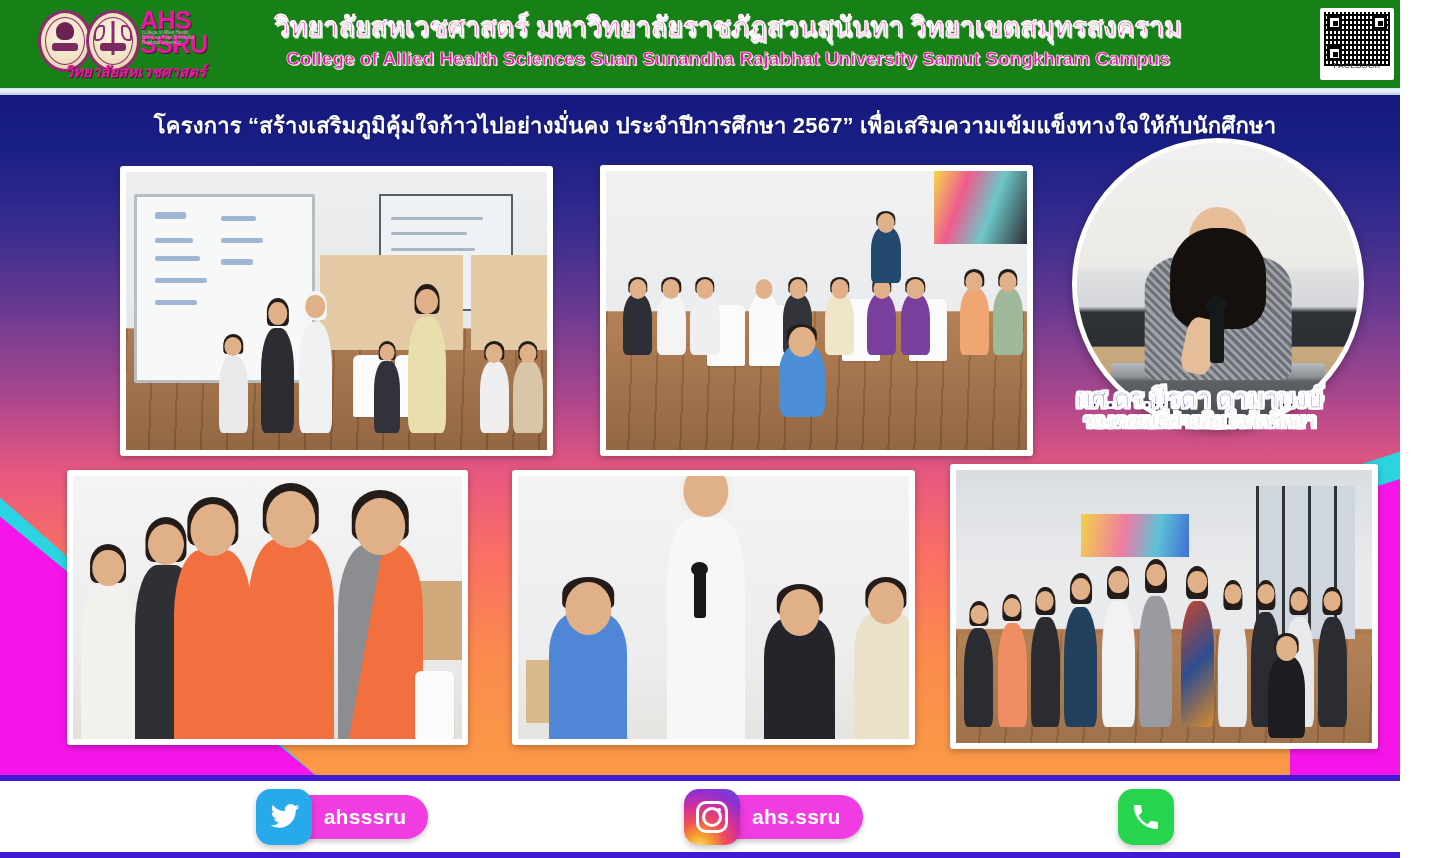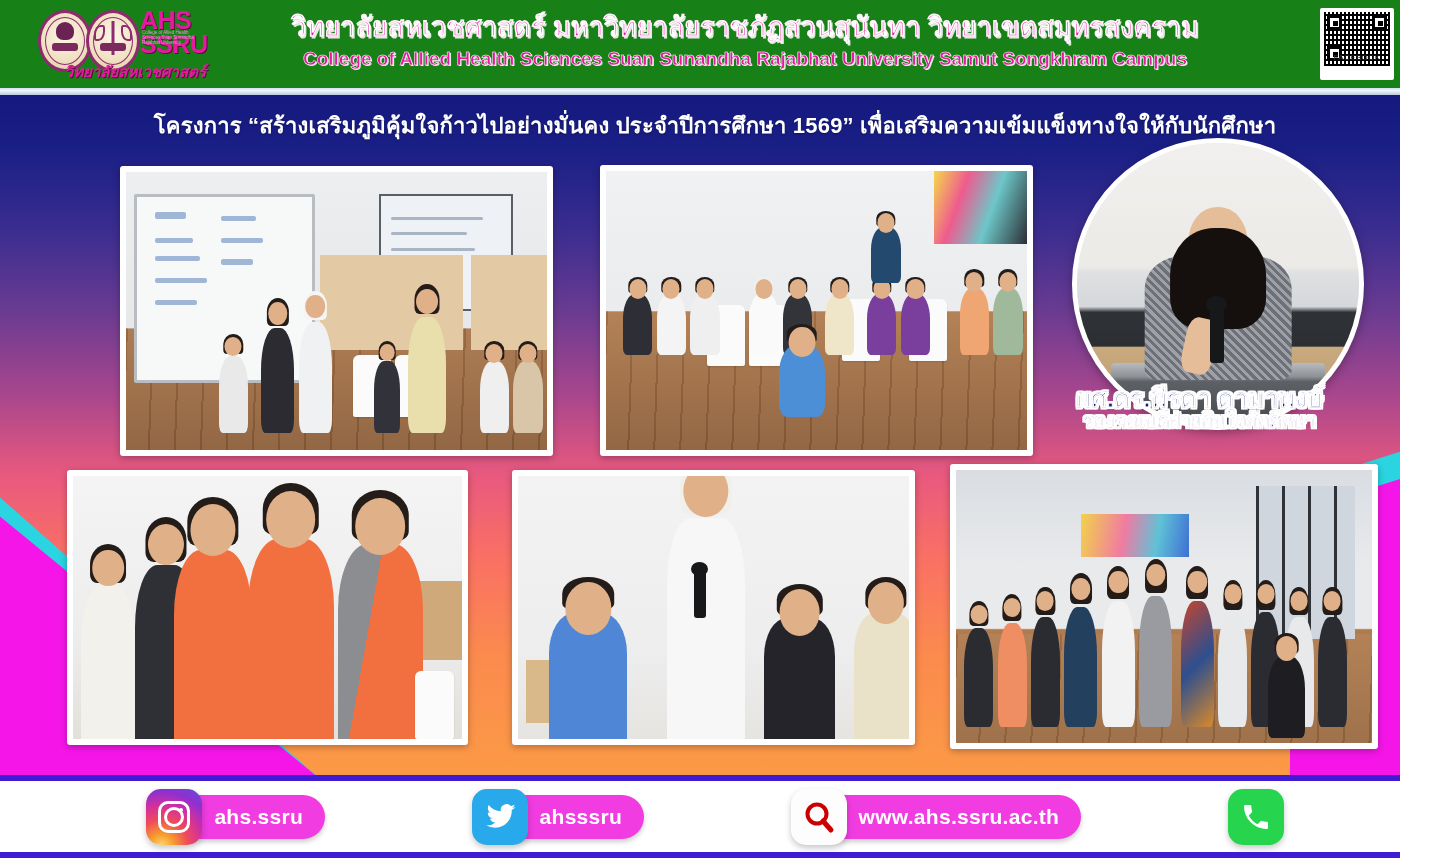--- a/index.html
+++ b/index.html
@@ -82,21 +82,21 @@
     color: #d9a0c6; font-size: 4.5px; line-height: 5px; width: 62px;
   }
   .logo-thai {
     position: absolute; left: 2px; bottom: 2px;
     width: 168px; text-align: right;
     color: #e61aa0; font-weight: bold; font-size: 15px;
     font-style: italic;
     text-shadow: 1px 1px 0 #5c0b3c;
   }
   .header-titles {
-    position: absolute; left: 215px; top: 8px; width: 1060px;
+    position: absolute; left: 198px; top: 8px; width: 1060px;
     text-align: center;
   }
   .th-title {
     color: #e61aa0;
     font-size: 27px; font-weight: bold; line-height: 38px;
     -webkit-text-stroke: 0.6px #ffffff;
     text-shadow: 1.5px 1.5px 0 rgba(255,255,255,.85);
     white-space: nowrap;
   }
   .en-title {
@@ -120,21 +120,21 @@
       repeating-linear-gradient(90deg, #000 0 2px, #fff 2px 4px),
       repeating-linear-gradient(0deg, #000 0 2px, transparent 2px 5px);
     background-blend-mode: multiply;
   }
   .qr-eye { position: absolute; width: 15px; height: 15px; background:#fff; border:3px solid #000; }
   .qr-eye i { position:absolute; left:3px; top:3px; width:5px; height:5px; background:#000; }
   .qr-eye.tl { left: 5px; top: 5px; }
   .qr-eye.tr { right: 5px; top: 5px; }
   .qr-eye.bl { left: 5px; top: 36px; }
   .qr-label {
-    position: absolute; left: 0; bottom: 16px; width: 100%;
+    position: absolute; left: 0; bottom: 8px; width: 100%;
     text-align: center; font-size: 8px; color: #333;
     letter-spacing: .4px;
   }
 
   
   .body-bg {
     position: absolute; left: 0; top: 95px;
     width: 1430px; height: 680px;
     background: linear-gradient(180deg,
       #15197e 0%,
@@ -437,21 +437,21 @@
   </div>
   <div class="header-rule"></div>
 
   <div class="body-bg">
     <div class="tri-left-cyan"></div>
     <div class="tri-left-magenta"></div>
     <div class="tri-right-cyan"></div>
     <div class="tri-right-magenta"></div>
   </div>
 
-  <div class="project-title">โครงการ “สร้างเสริมภูมิคุ้มใจก้าวไปอย่างมั่นคง ประจำปีการศึกษา 1569” เพื่อเสริมความเข้มแข็งทางใจให้กับนักศึกษา</div>
+  <div class="project-title">โครงการ “สร้างเสริมภูมิคุ้มใจก้าวไปอย่างมั่นคง ประจำปีการศึกษา 2567” เพื่อเสริมความเข้มแข็งทางใจให้กับนักศึกษา</div>
 
   <div class="photo p1">
     <div class="inner">
       <div class="room"></div>
       <div class="floor-lines"></div>
       <div class="whiteboard">
         <div class="wb-scribble" style="left:10%;top:8%;width:18%;height:4%"></div>
         <div class="wb-scribble" style="left:10%;top:22%;width:22%;height:3%"></div>
         <div class="wb-scribble" style="left:10%;top:32%;width:26%;height:3%"></div>
         <div class="wb-scribble" style="left:10%;top:44%;width:30%;height:3%"></div>
@@ -684,47 +684,38 @@
       <div class="person" style="left:75%;bottom:2%;width:9%;height:30%;background:#1d1d22;border-radius:40% 40% 10% 10%;">
           <div class="hair"></div>
           <div class="head"></div>
         </div>
     </div>
   </div>
 
   <div class="footer">
 
     <div class="social">
+      <div class="badge twitter">
+        <svg width="34" height="34" viewBox="0 0 24 24" aria-hidden="true">
+          <path fill="#fff" d="M23 4.9a8.3 8.3 0 0 1-2.4.7 4.2 4.2 0 0 0 1.8-2.3 8.4 8.4 0 0 1-2.6 1A4.2 4.2 0 0 0 12.6 8a11.9 11.9 0 0 1-8.6-4.4 4.2 4.2 0 0 0 1.3 5.6A4.1 4.1 0 0 1 3.4 8.7v.1a4.2 4.2 0 0 0 3.4 4.1 4.3 4.3 0 0 1-1.9.1 4.2 4.2 0 0 0 3.9 2.9A8.4 8.4 0 0 1 2 17.7a11.9 11.9 0 0 0 6.4 1.9c7.7 0 11.9-6.4 11.9-11.9v-.6A8.4 8.4 0 0 0 23 4.9z"></path>
+        </svg>
+      </div>
+      <div class="pill">ahsssru</div>
+    </div>
+
+    <div class="social">
       <div class="badge instagram">
         <div class="ig-square">
             <span class="ig-dot"></span>
           </div>
       </div>
       <div class="pill">ahs.ssru</div>
     </div>
 
-    <div class="social">
-      <div class="badge twitter">
-        <svg width="34" height="34" viewBox="0 0 24 24" aria-hidden="true">
-          <path fill="#fff" d="M23 4.9a8.3 8.3 0 0 1-2.4.7 4.2 4.2 0 0 0 1.8-2.3 8.4 8.4 0 0 1-2.6 1A4.2 4.2 0 0 0 12.6 8a11.9 11.9 0 0 1-8.6-4.4 4.2 4.2 0 0 0 1.3 5.6A4.1 4.1 0 0 1 3.4 8.7v.1a4.2 4.2 0 0 0 3.4 4.1 4.3 4.3 0 0 1-1.9.1 4.2 4.2 0 0 0 3.9 2.9A8.4 8.4 0 0 1 2 17.7a11.9 11.9 0 0 0 6.4 1.9c7.7 0 11.9-6.4 11.9-11.9v-.6A8.4 8.4 0 0 0 23 4.9z"></path>
-        </svg>
-      </div>
-      <div class="pill">ahsssru</div>
-    </div>
-
-
-    <div class="social">
-      <div class="badge search">
-        <svg width="36" height="36" viewBox="0 0 36 36" aria-hidden="true">
-          <circle cx="16" cy="15" r="9.5" fill="none" stroke="#cc0000" stroke-width="4"></circle>
-          <line x1="22" y1="22" x2="30" y2="31" stroke="#cc0000" stroke-width="5" stroke-linecap="round"></line>
-        </svg>
-      </div>
-      <div class="pill">www.ahs.ssru.ac.th</div>
-    </div>
+
 
     <div class="social">
       <div class="badge phone">
         <svg width="32" height="32" viewBox="0 0 24 24" aria-hidden="true">
           <path fill="#fff" d="M6.6 10.8a15.1 15.1 0 0 0 6.6 6.6l2.2-2.2a1 1 0 0 1 1-.25 11.4 11.4 0 0 0 3.6.58 1 1 0 0 1 1 1V20a1 1 0 0 1-1 1A17 17 0 0 1 3 4a1 1 0 0 1 1-1h3.5a1 1 0 0 1 1 1 11.4 11.4 0 0 0 .57 3.6 1 1 0 0 1-.25 1z"></path>
         </svg>
       </div>
     </div>
 
   </div>

